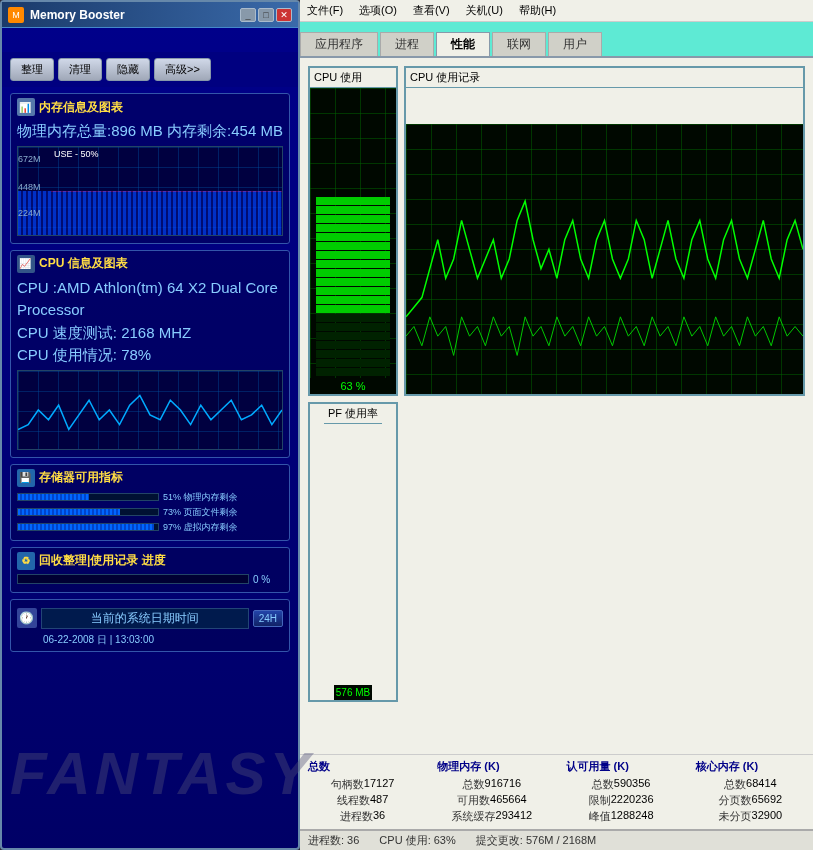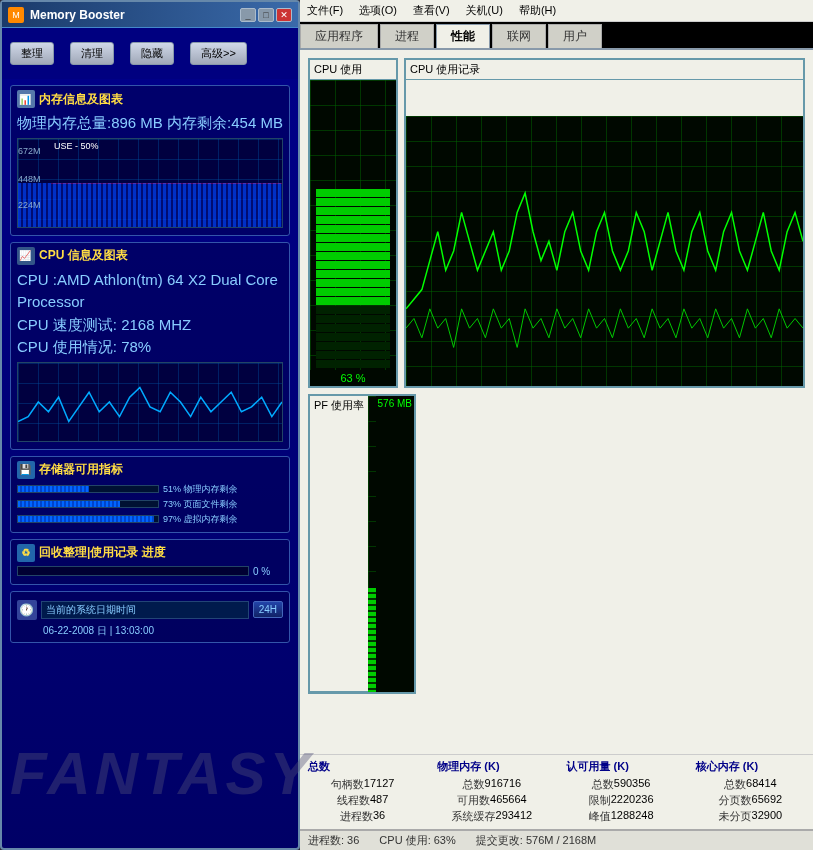--- a/index.html
+++ b/index.html
@@ -65,23 +65,24 @@
       justify-content: center;
       font-size: 9px;
       color: #333;
       cursor: pointer;
     }
 
     .title-btn.close { background: #cc3333; color: white; }
 
     .toolbar {
       display: flex;
-      gap: 16px;
-      padding: 14px 8px;
+      gap: 4px;
+      padding: 6px 8px;
       background: #000080;
+      margin-top: 24px;
     }
 
     .toolbar-btn {
       background: linear-gradient(180deg, #d0d8e8, #a0a8b8);
       border: 1px solid #8899aa;
       border-radius: 3px;
       padding: 3px 10px;
       font-size: 11px;
       cursor: pointer;
       color: #000;
@@ -240,22 +241,23 @@
       height: 20px;
       background: #334499;
       border-radius: 2px;
     }
 
     .datetime-label {
       flex: 1;
       background: #001a4d;
       border: 1px solid #224477;
       color: #88ccff;
-      font-size: 10px;
+      font-size: 12px;
       padding: 1px 4px;
+      text-align: center;
     }
 
     .datetime-btn-24h {
       background: linear-gradient(180deg, #2244aa, #112266);
       border: 1px solid #4466bb;
       color: #88ccff;
       font-size: 10px;
       padding: 2px 5px;
       border-radius: 2px;
     }
@@ -283,24 +285,24 @@
       font-size: 11px;
     }
 
     .menu-item {
       color: #000;
       cursor: pointer;
       padding: 1px 3px;
     }
 
     .tab-bar {
-      background: #000000;
+      background: #5eead4;
       display: flex;
       border-bottom: 2px solid #8899aa;
-      padding-top: 2px;
+      padding-top: 10px;
     }
 
     .tab {
       padding: 3px 14px;
       font-size: 12px;
       cursor: pointer;
       border: 1px solid #aaa;
       border-bottom: none;
       background: #d0d0c8;
       margin-right: 2px;
@@ -385,24 +387,25 @@
       gap: 36px;
     }
 
     .perf-bottom {
       display: flex;
       gap: 6px;
       height: 300px;
     }
 
     .pf-bar-box {
-      width: 108px;
+      width: 90px;
       border: 2px solid #6699aa;
       display: flex;
-      flex-direction: row;
+      flex-direction: column;
+      align-items: center;
     }
 
     .mb-label {
       color: #00ff00;
       font-size: 10px;
       text-align: center;
       background: #000800;
       padding: 2px;
     }
 

